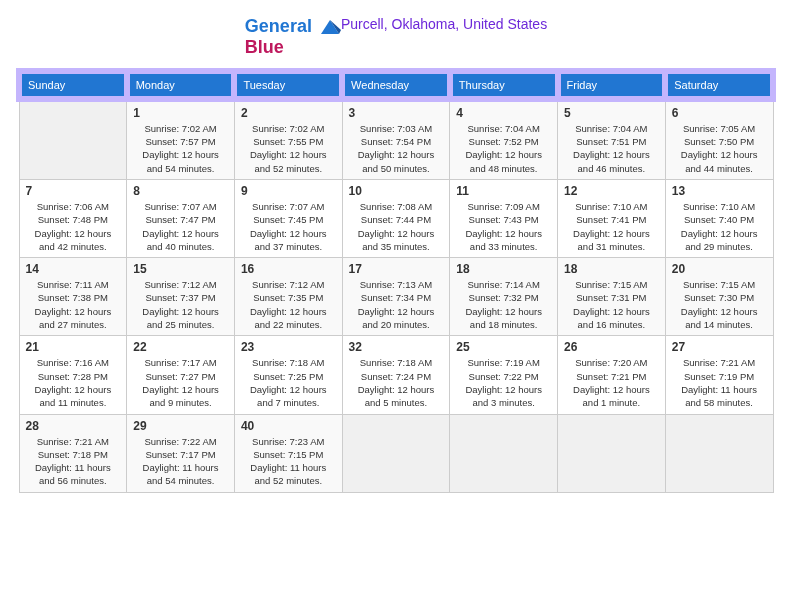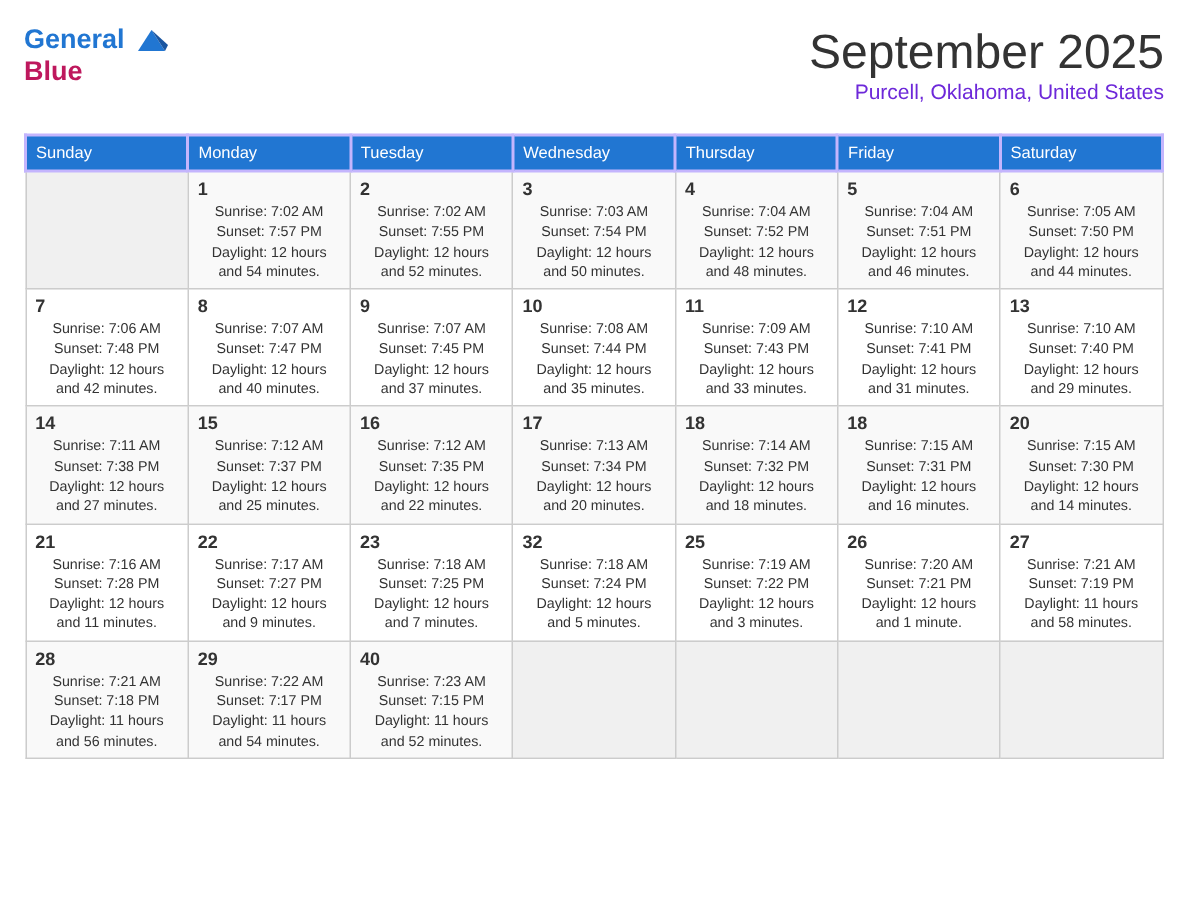--- a/index.html
+++ b/index.html
@@ -5,23 +5,23 @@
     * { margin: 0; padding: 0; box-sizing: border-box; }
     body {
       font-family: Arial, sans-serif;
       background: #fff;
       width: 792px;
       min-height: 612px;
       padding: 16px;
     }
     .header {
       display: flex;
-      justify-content: space-between;
+      justify-content: center;
       align-items: flex-start;
-      margin-bottom: 20px;
+      margin-bottom: 10px;
     }
     .logo {
       display: flex;
       align-items: center;
     }
     .logo-text {
       font-size: 18px;
       font-weight: bold;
       color: #333;
       line-height: 1.1;
@@ -51,21 +51,21 @@
       border-collapse: collapse;
       font-size: 10px;
     }
     thead tr th {
       background: #2176d2;
       color: #fff;
       text-align: left;
       padding: 5px 6px;
       font-size: 11px;
       font-weight: normal;
-      border: 2px solid #c4b5fd;
+      border: 6px solid #c4b5fd;
     }
     tbody tr td {
       border: 1px solid #ccc;
       vertical-align: top;
       padding: 4px 6px;
       width: 107px;
       min-height: 70px;
       background: #fff;
     }
     tbody tr:nth-child(odd) td {
@@ -98,21 +98,20 @@
         <span>General</span>
         <svg class="logo-icon" viewBox="0 0 22 22" style="display:inline-block;vertical-align:middle;">
           <polygon points="2,18 11,4 20,18" fill="#2176d2"></polygon>
           <polygon points="11,4 20,18 22,14" fill="#1a55a0"></polygon>
         </svg>
       </div>
       <div class="logo-text" style="color:#be185d;">Blue</div>
     </div>
   </div>
   <div class="title-block">
-    <div class="month-title">September 2025</div>
     <div class="subtitle">Purcell, Oklahoma, United States</div>
   </div>
 </div>
 
 <table>
   <thead>
     <tr id="header-row">
         <th>Sunday</th>
         <th>Monday</th>
         <th>Tuesday</th>

